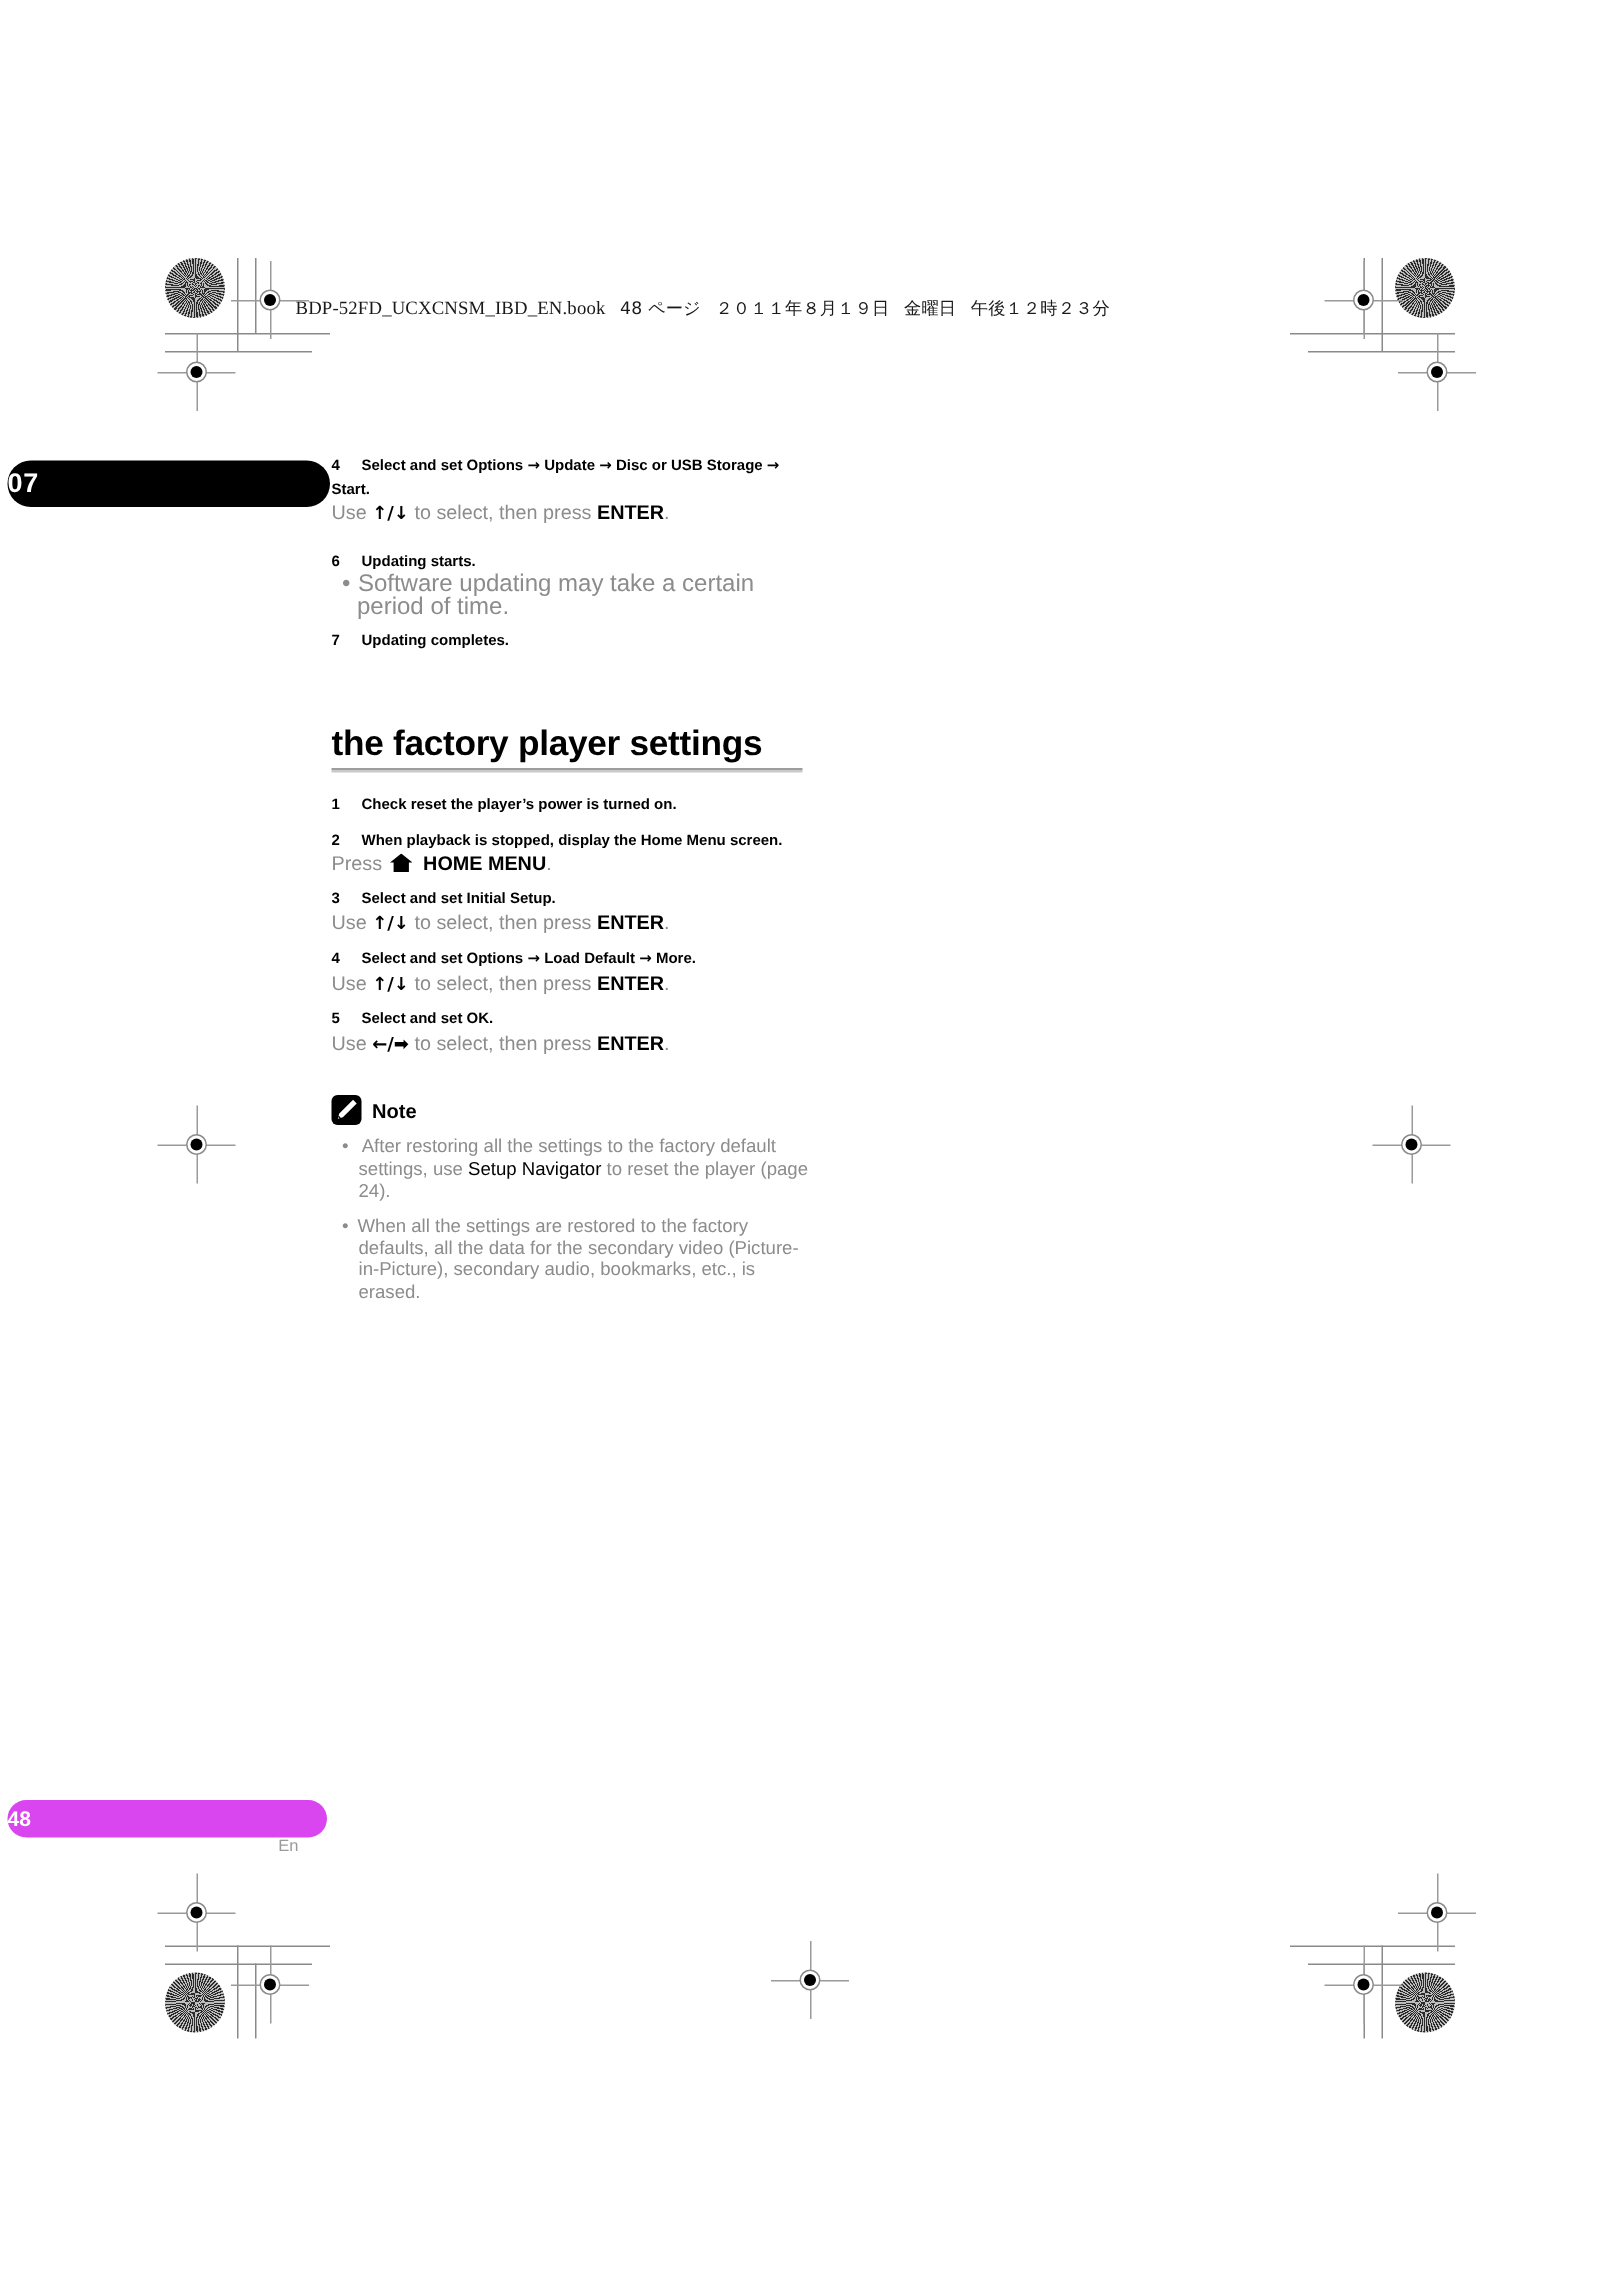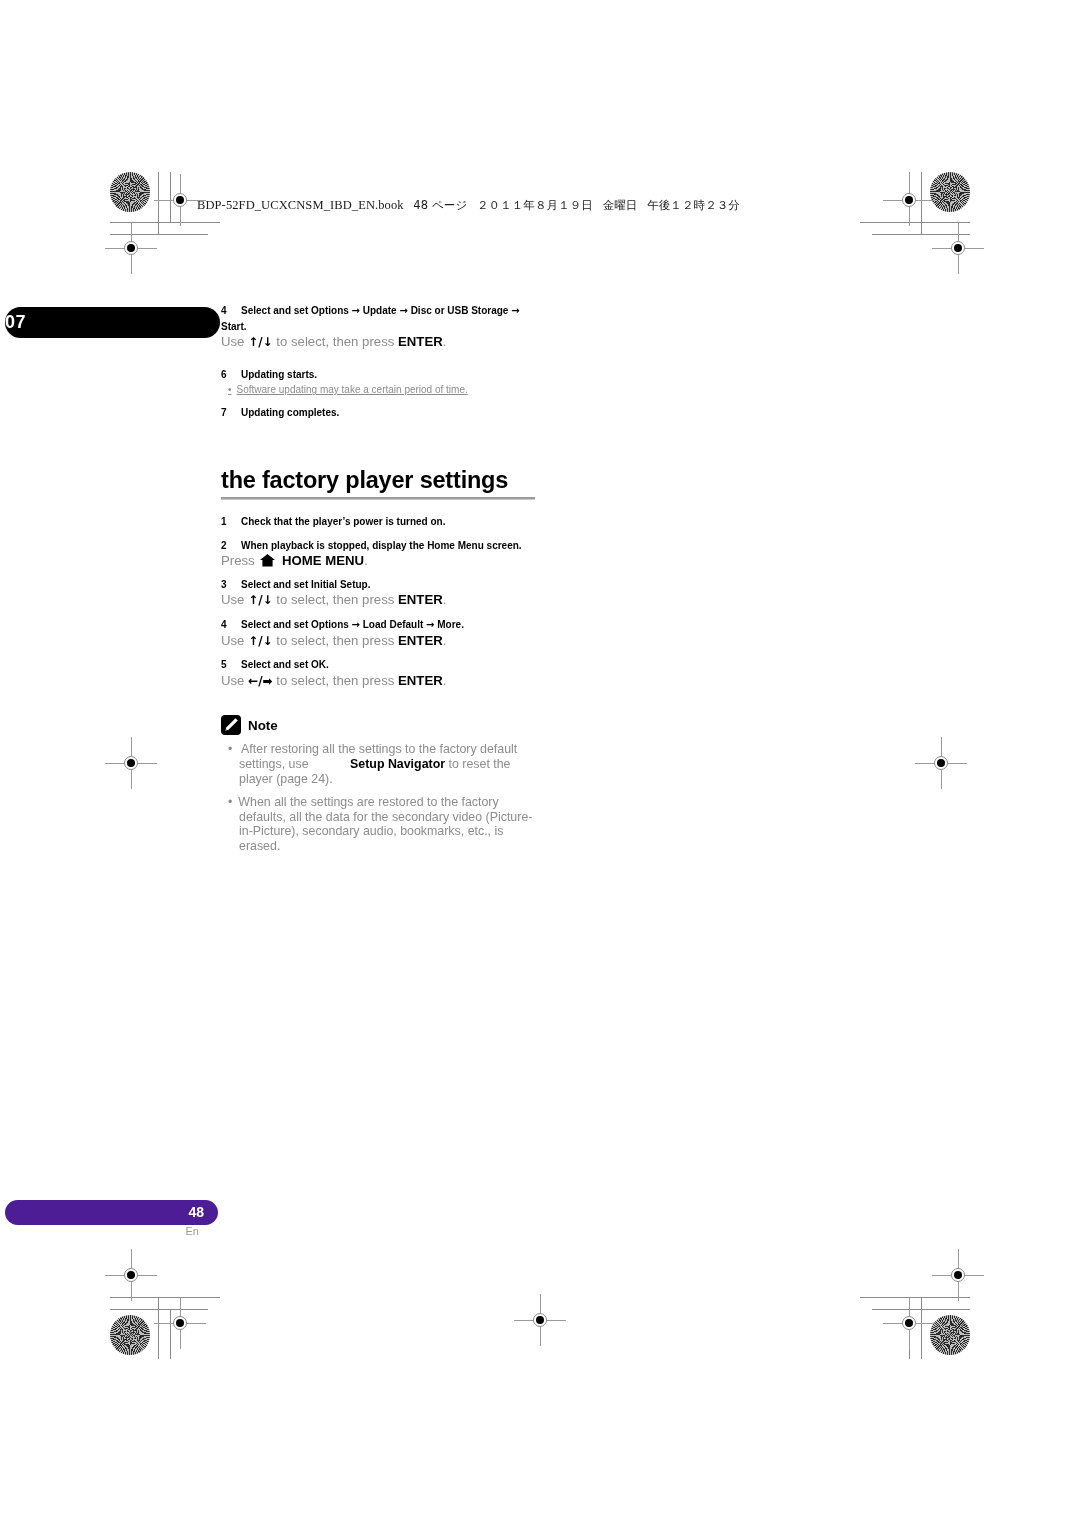--- a/index.html
+++ b/index.html
@@ -94,27 +94,26 @@
   .step-body {
     font-size: 13.2px;
     color: #8c8c8c;
     line-height: 15.6px;
     margin: 0;
   }
   .step-body b, .step-title b { color: #000; font-weight: bold; }
   .gap-s { height: 8px; }
 
   .bullet-line {
-    font-size: 10px;
+    font-size: 16px;
     color: #8c8c8c;
     line-height: 15px;
     padding-left: 17px;
     text-indent: -10px;
     margin: 0;
-    text-decoration: underline;
   }
   .bullet-line::before {
     content: "\2022";
     color: #8c8c8c;
     padding-right: 5px;
   }
 
   .arrow { font-family: "DejaVu Sans", sans-serif; font-weight: bold; }
   .key { font-family: "DejaVu Sans", sans-serif; font-size: 12px; color:#000; }
 
@@ -163,33 +162,33 @@
     color: #8c8c8c;
     line-height: 14.8px;
     padding-left: 18px;
     text-indent: -11px;
     margin: 0 0 8px 0;
   }
   .note-item::before {
     content: "\2022";
     padding-right: 6px;
   }
-  .note-item b { color: #000; font-weight: bold; margin-left: 38px; }
+  .note-item b { color: #000; font-weight: normal; }
 
   
   .footer-bar {
     position: absolute;
     left: 5px; top: 1200px;
     width: 213px; height: 25px;
-    background: #4c1d95;
+    background: #d946ef;
     border-radius: 13px;
     color: #fff;
     font-size: 14px;
     font-weight: bold;
-    text-align: right;
+    text-align: left;
     padding-right: 14px;
     line-height: 25px;
   }
   .footer-lang {
     position: absolute;
     left: 5px; top: 1225px;
     width: 213px;
     text-align: right;
     padding-right: 19px;
     font-size: 11px;
@@ -349,21 +348,21 @@
       <br>
       <span>the factory player settings</span>
     </h1>
     <div class="head-rule"></div>
   </div>
 
   <div style="height:14px"></div>
 
   <div class="step">
     <p class="step-title">
-      <span class="num">1</span><span>Check that the player’s power is turned on.</span>
+      <span class="num">1</span><span>Check reset the player’s power is turned on.</span>
     </p>
   </div>
 
   <div class="gap-s"></div>
 
   <div class="step">
     <p class="step-title">
       <span class="num">2</span><span>When playback is stopped, display the Home Menu screen.</span>
     </p>
     <p class="step-body">

